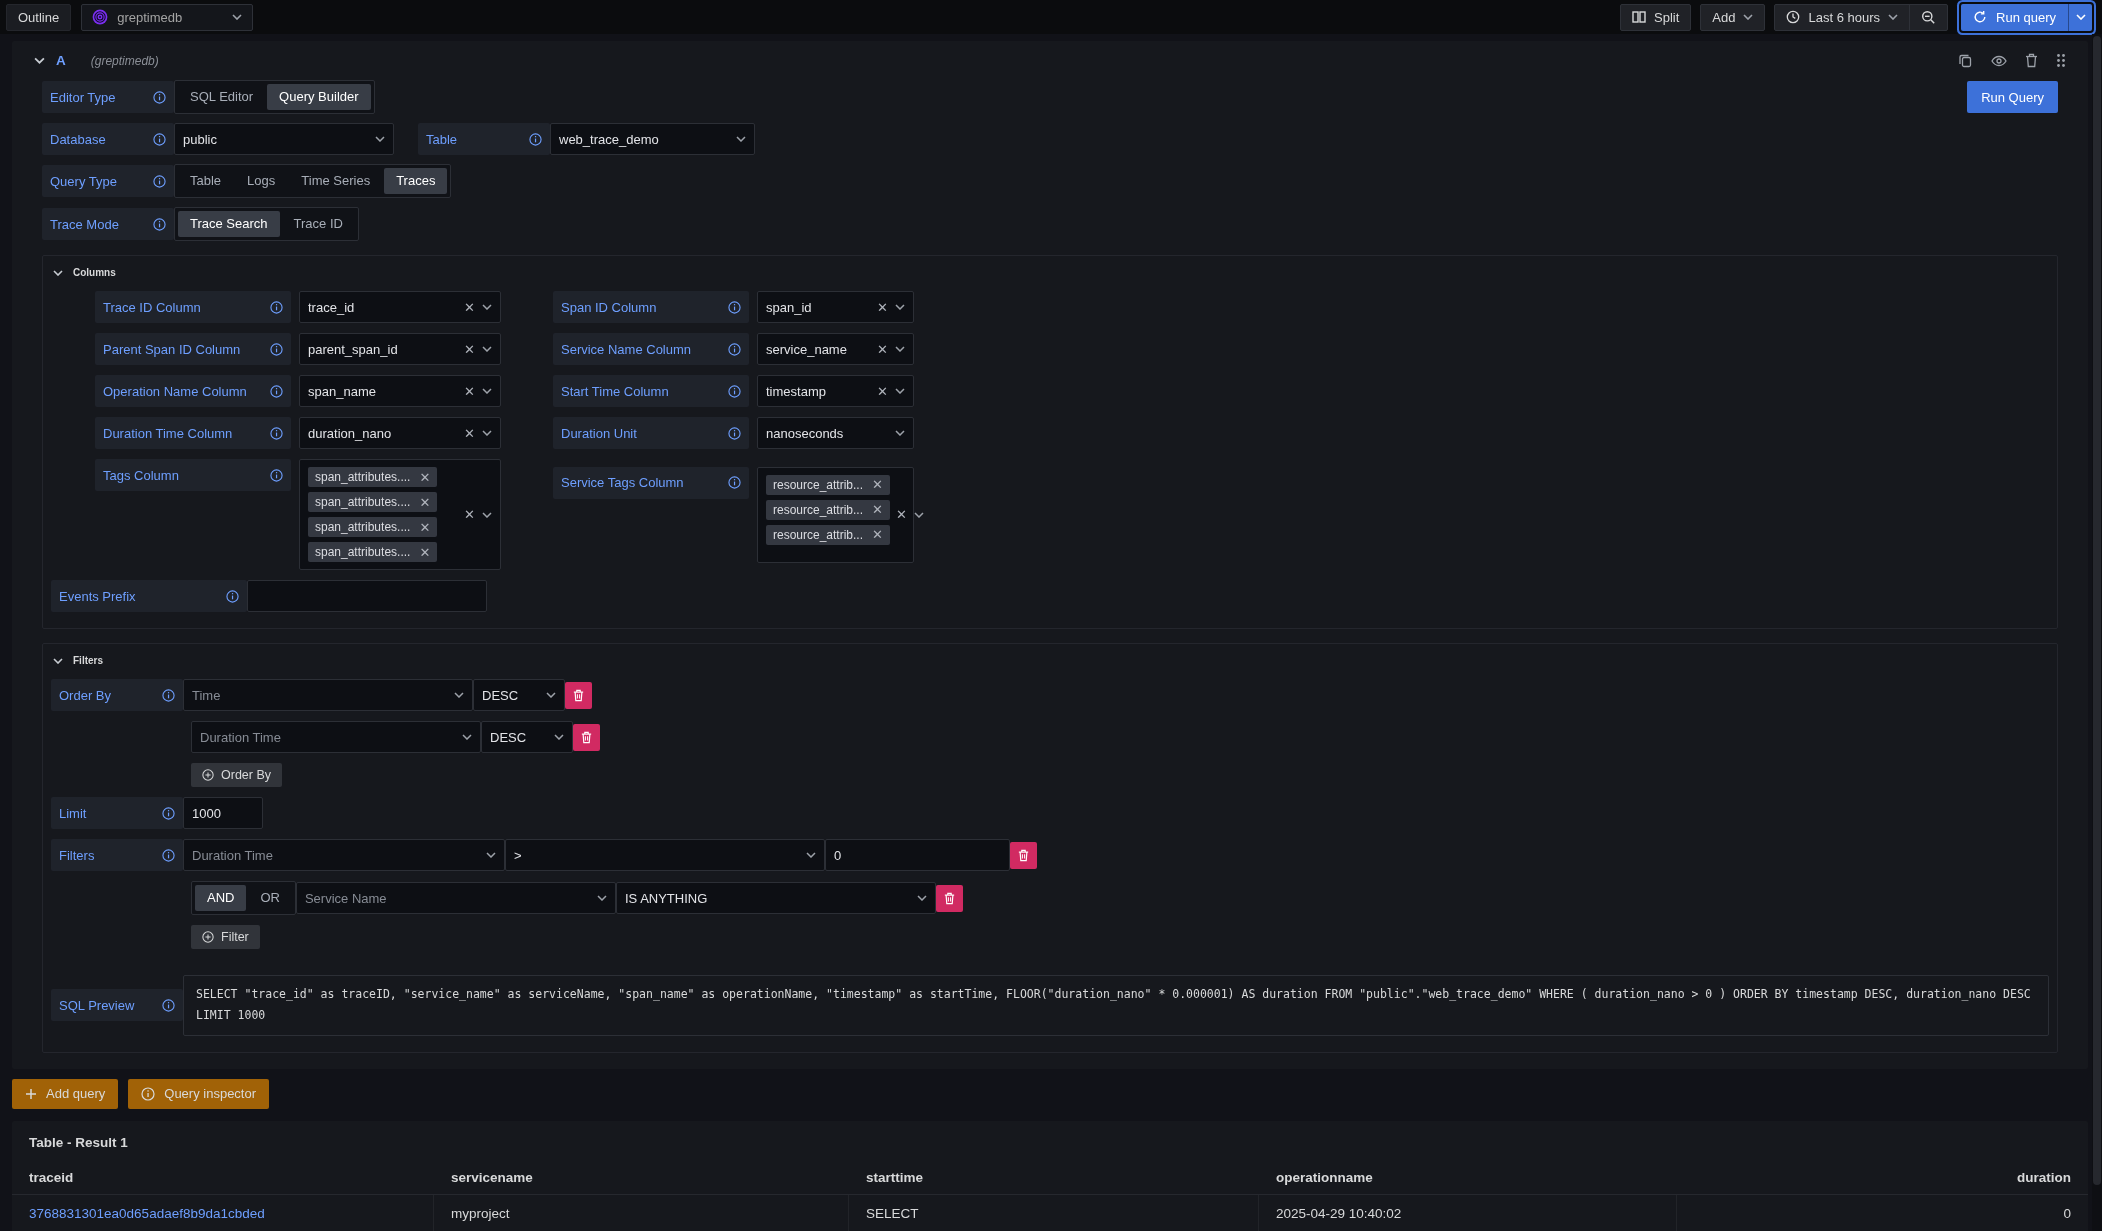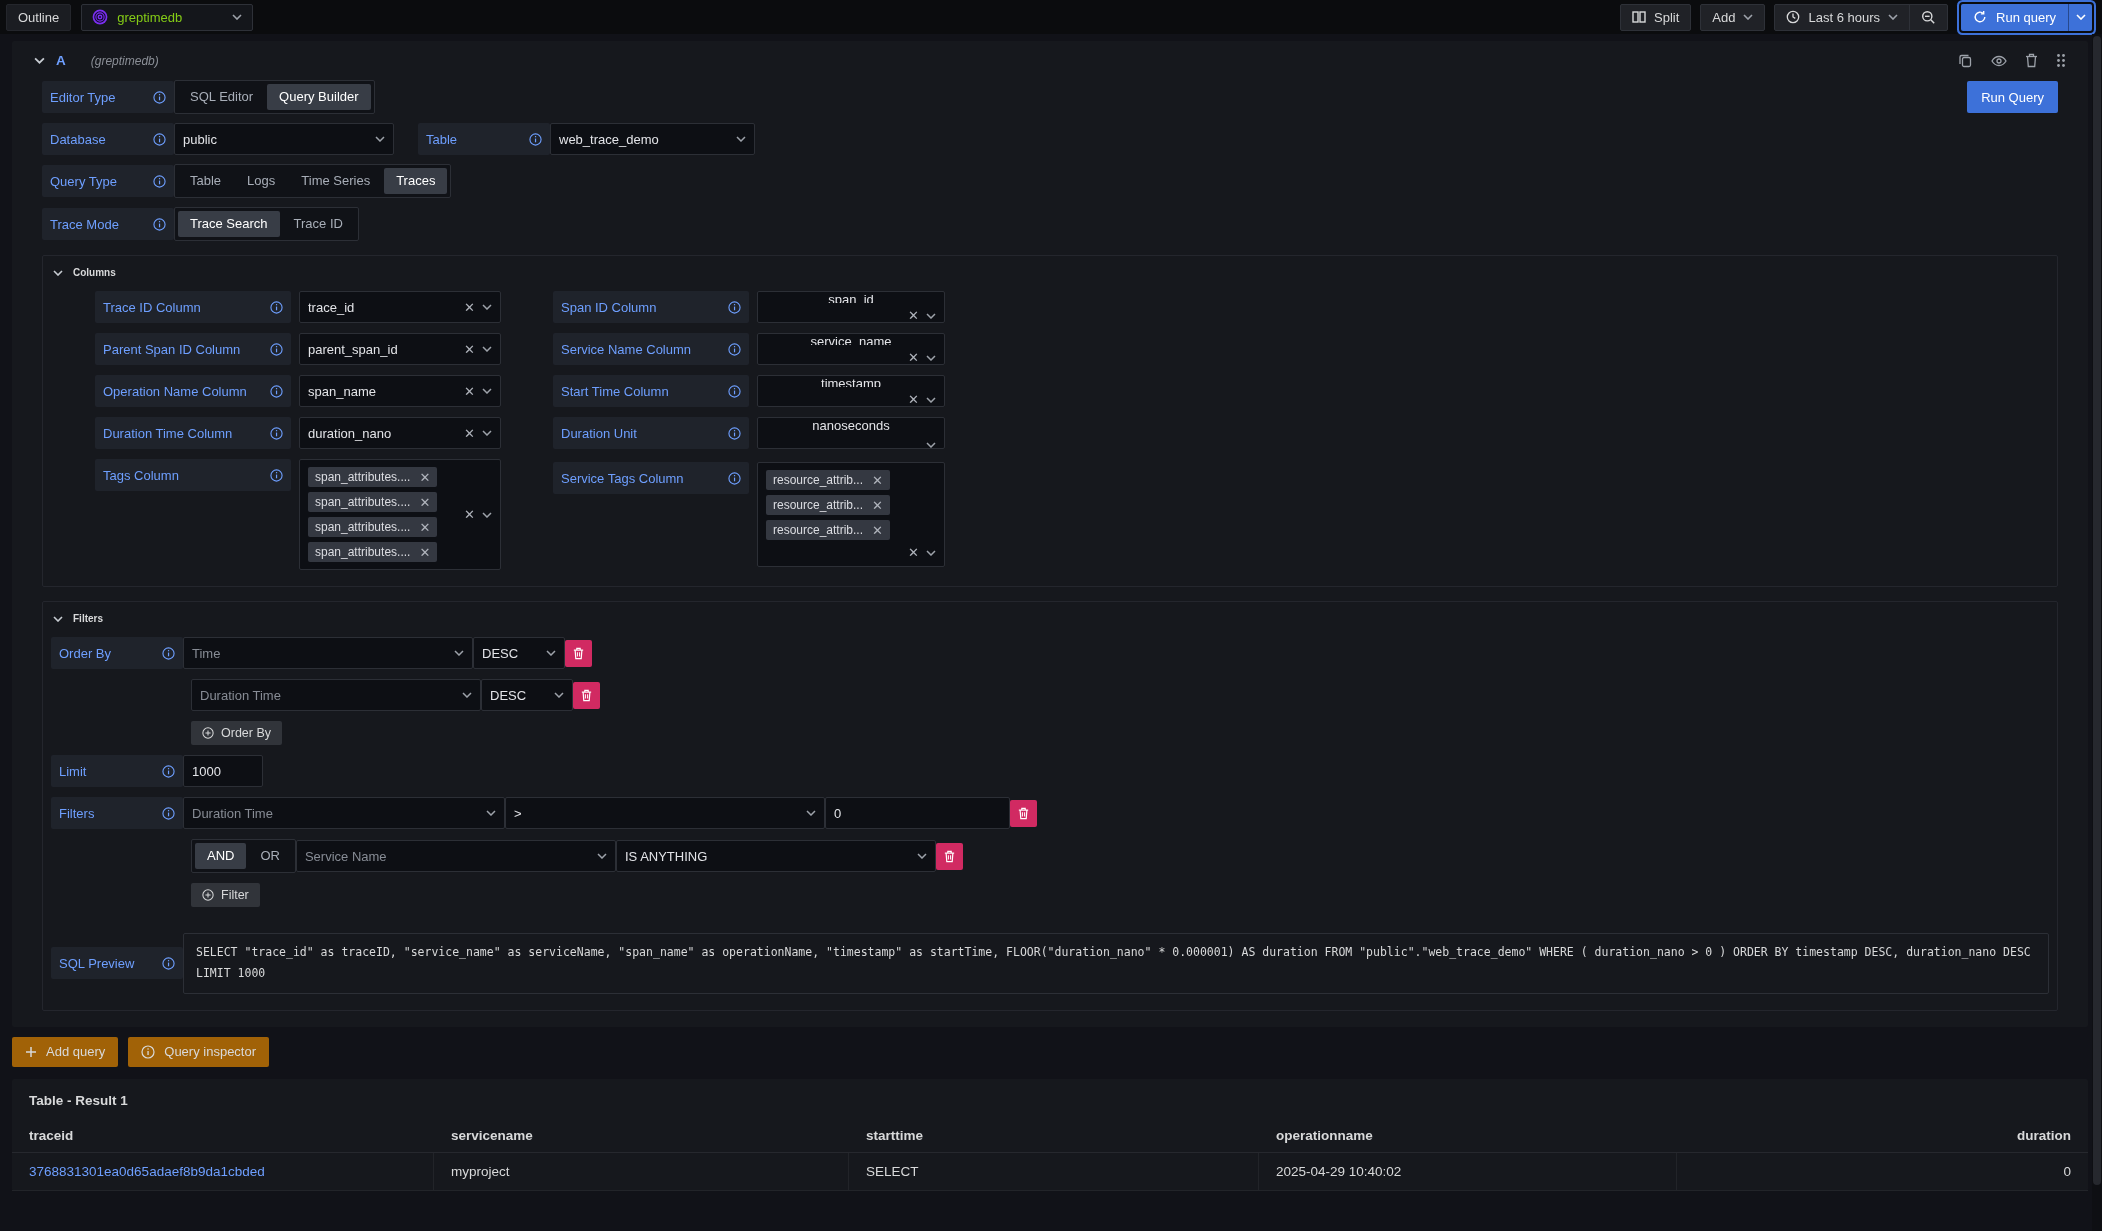--- a/index.html
+++ b/index.html
@@ -12,21 +12,21 @@
   }
   .icon { display:inline-flex; align-items:center; justify-content:center; flex:none; }
 
   
   .topbar { height:34px; background:#0b0c0e; display:flex; align-items:center; padding:0 6px; gap:10px; }
   .tb-btn { display:inline-flex; align-items:center; gap:8px; height:27px; padding:0 11px;
     background:#202227; border:1px solid #2e3138; border-radius:2px; color:#d8d9da; font-size:13px; cursor:pointer; }
   .tb-btn.plain { background:#1b1d22; border-color:#24262c; }
   .ds-picker { height:27px; width:172px; background:#14161b; border:1px solid #2e3138; border-radius:2px;
     display:flex; align-items:center; gap:9px; padding:0 10px; cursor:pointer; }
-  .ds-name { flex:1; font-size:13px; color:#84cc16; }
+  .ds-name { flex:1; font-size:13px; color:#a3a3a3; }
   .tb-right { margin-left:auto; display:flex; align-items:center; gap:9px; padding-right:4px; }
   .time-group { display:flex; align-items:stretch; background:#202227; border:1px solid #2e3138; border-radius:2px; height:27px; }
   .time-group > * { border:none; background:transparent; height:100%; }
   .time-group .divider { width:1px; background:#2e3138; }
   .runq-wrap { display:flex; align-items:stretch; height:27px; background:#3d71d9; border-radius:2px;
     box-shadow:0 0 0 2px #0b0c0e, 0 0 0 4px #3d71d9; margin-left:4px; }
   .runq-main { display:flex; align-items:center; gap:9px; padding:0 12px; color:#fff; font-weight:500; font-size:13px; cursor:pointer; }
   .runq-caret { width:24px; display:flex; align-items:center; justify-content:center; border-left:1px solid rgba(0,0,0,.35); color:#fff; cursor:pointer; }
 
   
@@ -57,21 +57,21 @@
   .radio.sel { background:#383d46; color:#fff; font-weight:500; }
 
   .primary-btn { margin-left:auto; background:#3d71d9; color:#fff; border:none; border-radius:2px; height:32px;
     padding:0 14px; font-size:13px; font-weight:500; cursor:pointer; font-family:inherit; }
 
   .section { border:1px solid #24262d; border-radius:2px; margin-top:5px; }
   .sec-hdr { display:flex; align-items:center; gap:10px; padding:11px 10px; font-size:10px; font-weight:700; color:#d8d9da; cursor:pointer; }
   .sec-body { padding:2px 8px 16px; display:flex; flex-direction:column; gap:10px; }
   .pair { display:flex; gap:8px; align-items:flex-start;padding-left:44px; }
   .pair + .pair { margin-left:8px; }
-  .f202 { width:202px; } .f190 { width:188px;flex-direction:column; }
+  .f202 { width:202px; } .f190 { width:157px; }
 
   .multibox { background:#0d0f14; border:1px solid #2c2f36; border-radius:2px; padding:7px 8px; display:flex; gap:6px; align-items:center; }
   .chips { display:flex; flex-direction:column; gap:5px; flex:1; }
   .chip { display:flex; align-items:center; gap:9px; background:#343841; border-radius:2px; padding:3px 7px;
     font-size:12px; color:#dcdde2; width:max-content; }
 
   .indent { margin-left:140px; }
   .add-btn { display:inline-flex; align-items:center; gap:7px; background:#31343a; border:none; border-radius:2px;
     padding:5px 11px; font-size:12.5px; color:#d8d9da; cursor:pointer; font-family:inherit; width:max-content; }
   .trash-btn { width:27px; height:27px; background:#d12a62; border:none; border-radius:2px; color:#fff;
@@ -609,20 +609,33 @@
                   <span class="icon">
                     <svg width="10" height="6" viewBox="0 0 10 6">
                       <path d="M1 1l4 4 4-4" fill="none" stroke="#9da2aa" stroke-width="1.5"></path>
                     </svg>
                   </span>
                 </span>
             </div>
           </div>
         </div>
 
+        <div class="row">
+          <div class="lbl w-lg">
+            <span>Events Prefix</span>
+            <span class="icon info">
+                <svg width="13" height="13" viewBox="0 0 14 14">
+                  <circle cx="7" cy="7" r="6" fill="none" stroke="currentColor" stroke-width="1.2"></circle>
+                  <rect x="6.4" y="6" width="1.3" height="4" fill="currentColor"></rect>
+                  <rect x="6.4" y="3.3" width="1.3" height="1.3" fill="currentColor"></rect>
+                </svg>
+              </span>
+          </div>
+          <input class="input" style="width: 240px;" value="">
+        </div>
       </div>
     </div>
 
     <div class="section">
       <div class="sec-hdr">
         <span class="icon">
           <svg width="10" height="6" viewBox="0 0 10 6">
               <path d="M1 1l4 4 4-4" fill="none" stroke="#c7ccd2" stroke-width="1.6"></path>
             </svg>
         </span>

